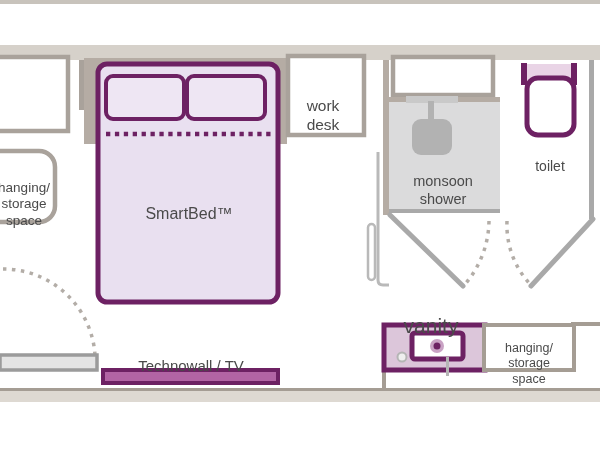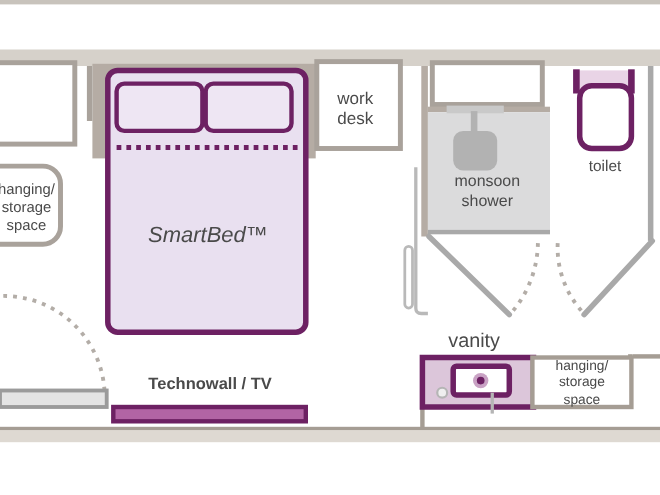--- a/index.html
+++ b/index.html
@@ -7,21 +7,21 @@
     --vanity-fill:#dcc6da; --sink-ring:#c9a2c4; --tv-fill:#b264a4; --tank-fill:#e9d4e6;
     --wall-band:#d6d1ca; --wall-band-light:#ded9d2; --wall-dark:#b5aca4; --wall-line:#a59d94;
     --beige-line:#a9a29b; --gray-line:#a9a9a9; --shower-fill:#dbdbdc; --fixture-gray:#b2b2b2;
     --door-fill:#e4e4e4; --door-line:#9b9b9b; --dot-gray:#b3ada7; --text:#4a4a4a;
   }
   html,body{margin:0;padding:0;background:#fff;}
   .plan{position:relative;width:600px;height:450px;background:#fff;overflow:hidden;
         font-family:"Liberation Sans",sans-serif;}
   .plan svg{position:absolute;left:0;top:0;}
   .lbl{position:absolute;transform:translate(-50%,-50%);color:var(--text);
-       white-space:pre-line;text-align:center;line-height:1.22;}
+       white-space:pre-line;text-align:center;line-height:1.22;margin-top:16px;}
   
   .whitebox-beige{fill:#fff;stroke:var(--beige-line);stroke-width:4.5px;}
   .whitebox-wall{fill:#fff;stroke:var(--wall-line);stroke-width:4px;}
   .bed{fill:var(--bed-fill);stroke:var(--purple);stroke-width:5px;}
   .pillow{fill:var(--pillow-fill);stroke:var(--purple);stroke-width:4px;}
   .dotline{stroke:var(--purple);stroke-width:4.5px;stroke-dasharray:4.3 4.6;fill:none;}
   .swing{stroke:var(--dot-gray);stroke-width:3.5px;stroke-dasharray:3.5 5.5;fill:none;}
   .doorline{stroke:var(--gray-line);stroke-width:5px;stroke-linecap:round;fill:none;}
   .purple-fixture{fill:#fff;stroke:var(--purple);stroke-width:5px;}
 </style>
@@ -103,24 +103,24 @@
     </g>
 
     <rect x="484" y="325" width="90" height="45" class="whitebox-wall"></rect>
 
     <rect x="103" y="370" width="175" height="13" fill="var(--tv-fill)" stroke="var(--purple)" stroke-width="4"></rect>
   </svg>
 
   <div class="lbl" style="left:24px;top:189px;font-size:13.5px;">hanging/
 storage
 space</div>
-  <div class="lbl" style="left:189px;top:214px;font-size:20px;font-style:italic;">SmartBed™</div>
+  <div class="lbl" style="left:189px;top:198px;font-size:16px;">SmartBed™</div>
   <div class="lbl" style="left:323px;top:100px;font-size:15.5px;">work
 desk</div>
   <div class="lbl" style="left:443px;top:175px;font-size:14.5px;">monsoon
 shower</div>
   <div class="lbl" style="left:550px;top:151px;font-size:14px;">toilet</div>
-  <div class="lbl" style="left:431px;top:310px;font-size:18px;">vanity</div>
-  <div class="lbl" style="left:191px;top:350px;font-size:15px;font-weight:bold;">Technowall / TV</div>
+  <div class="lbl" style="left:431px;top:310px;font-size:21px;">vanity</div>
+  <div class="lbl" style="left:191px;top:350px;font-size:15px;">Technowall / TV</div>
   <div class="lbl" style="left:529px;top:348px;font-size:12.5px;">hanging/
 storage space</div>
 
 </div>
 
 </body></html>

